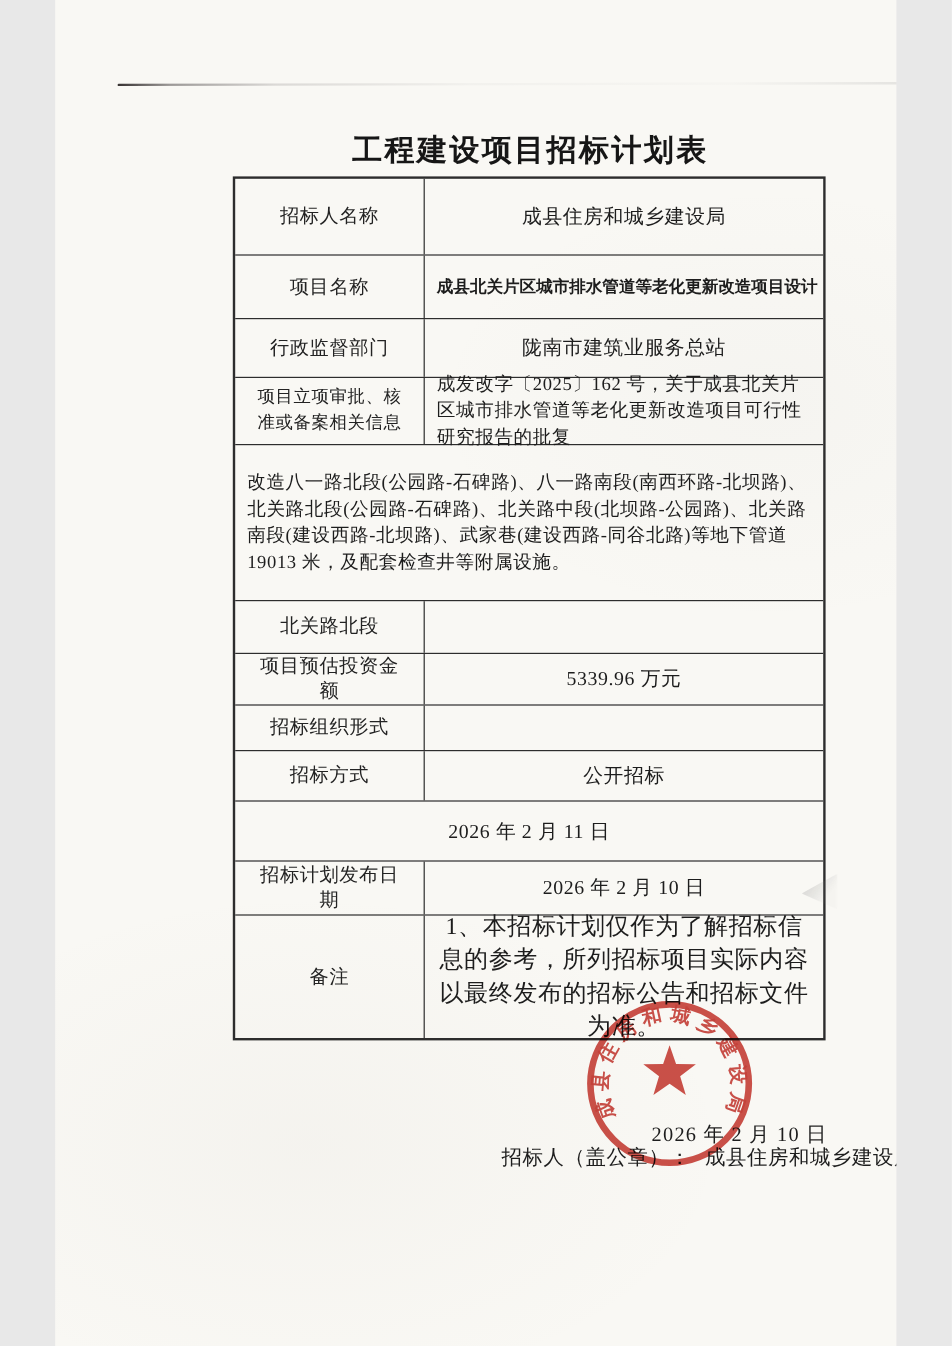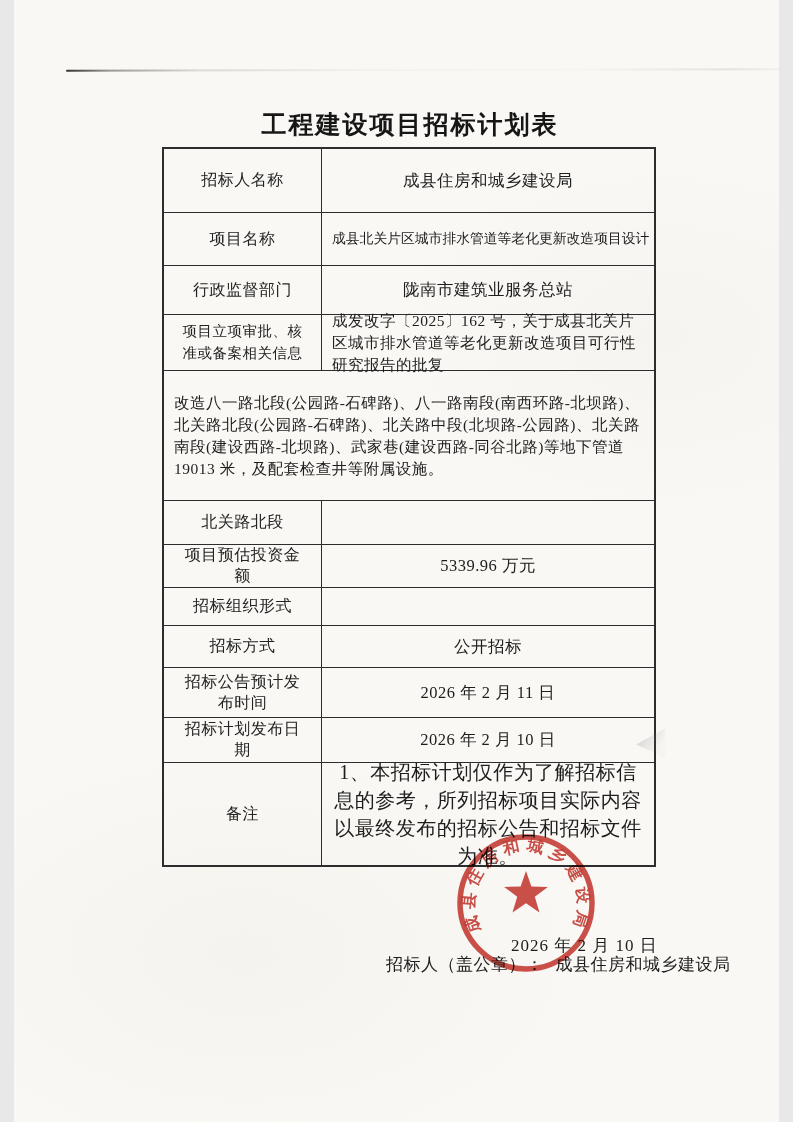--- a/index.html
+++ b/index.html
@@ -1,18 +1,18 @@
 <!DOCTYPE html>
 <html><head>
 <meta charset="utf-8">
 <style>
   html,body{margin:0;padding:0;background:#e8e8e8;}
   .paper{
     position:relative;
-    width:765px;height:1122px;
+    width:701px;height:1122px;
     margin:0 auto;
     background:
       radial-gradient(ellipse 500px 300px at 30% 85%, rgba(160,150,135,0.05), transparent 70%),
       radial-gradient(ellipse 400px 260px at 85% 30%, rgba(150,150,150,0.04), transparent 70%),
       #f9f8f4;
     overflow:hidden;
     font-family:"Liberation Serif","DejaVu Serif",serif;
     color:#1f1f1f;
   }
   
@@ -57,21 +57,21 @@
   .tlabel.sm{font-size:14.5px;line-height:1.5;}
   .tvalue{
     flex:1;box-sizing:border-box;
     display:flex;align-items:center;justify-content:center;
     text-align:center;
     font-size:16.5px;letter-spacing:.5px;
     padding:3px 10px;
     color:#1d1d1d;
   }
   .tvalue.left{justify-content:flex-start;text-align:left;line-height:1.42;font-size:15.5px;}
-  .tvalue.fit{font-size:13.8px;white-space:nowrap;letter-spacing:0;}
+  .tvalue.fit{font-size:13.8px;white-space:nowrap;letter-spacing:0;font-weight:bold;}
   .tvalue.remark{flex-direction:column;align-items:flex-start;justify-content:center;line-height:1.4;font-size:20px;}
   .footer-sign{
     position:absolute;left:372px;top:953px;
     font-size:17px;letter-spacing:.5px;color:#1d1d1d;white-space:nowrap;
   }
   .footer-sign .name{margin-left:12px;}
   .footer-date{
     position:absolute;left:497px;top:934px;
     font-size:17px;letter-spacing:1px;color:#1d1d1d;white-space:nowrap;
   }
@@ -118,21 +118,20 @@
       <div class="tvalue">5339.96 万元</div>
     </div>
     <div class="trow" style="height:38px">
       <div class="tlabel">招标组织形式</div>
     </div>
     <div class="trow" style="height:42px">
       <div class="tlabel">招标方式</div>
       <div class="tvalue">公开招标</div>
     </div>
     <div class="trow" style="height:50px">
-      <div class="tlabel">招标公告预计发布时间</div>
       <div class="tvalue">2026 年 2 月 11 日</div>
     </div>
     <div class="trow" style="height:45px">
       <div class="tlabel">招标计划发布日期</div>
       <div class="tvalue">2026 年 2 月 10 日</div>
     </div>
     <div class="trow" style="height:103px">
       <div class="tlabel">备注</div>
       <div class="tvalue remark">
         <div>1、本招标计划仅作为了解招标信息的参考，所列招标项目实际内容以最终发布的招标公告和招标文件为准。</div>

